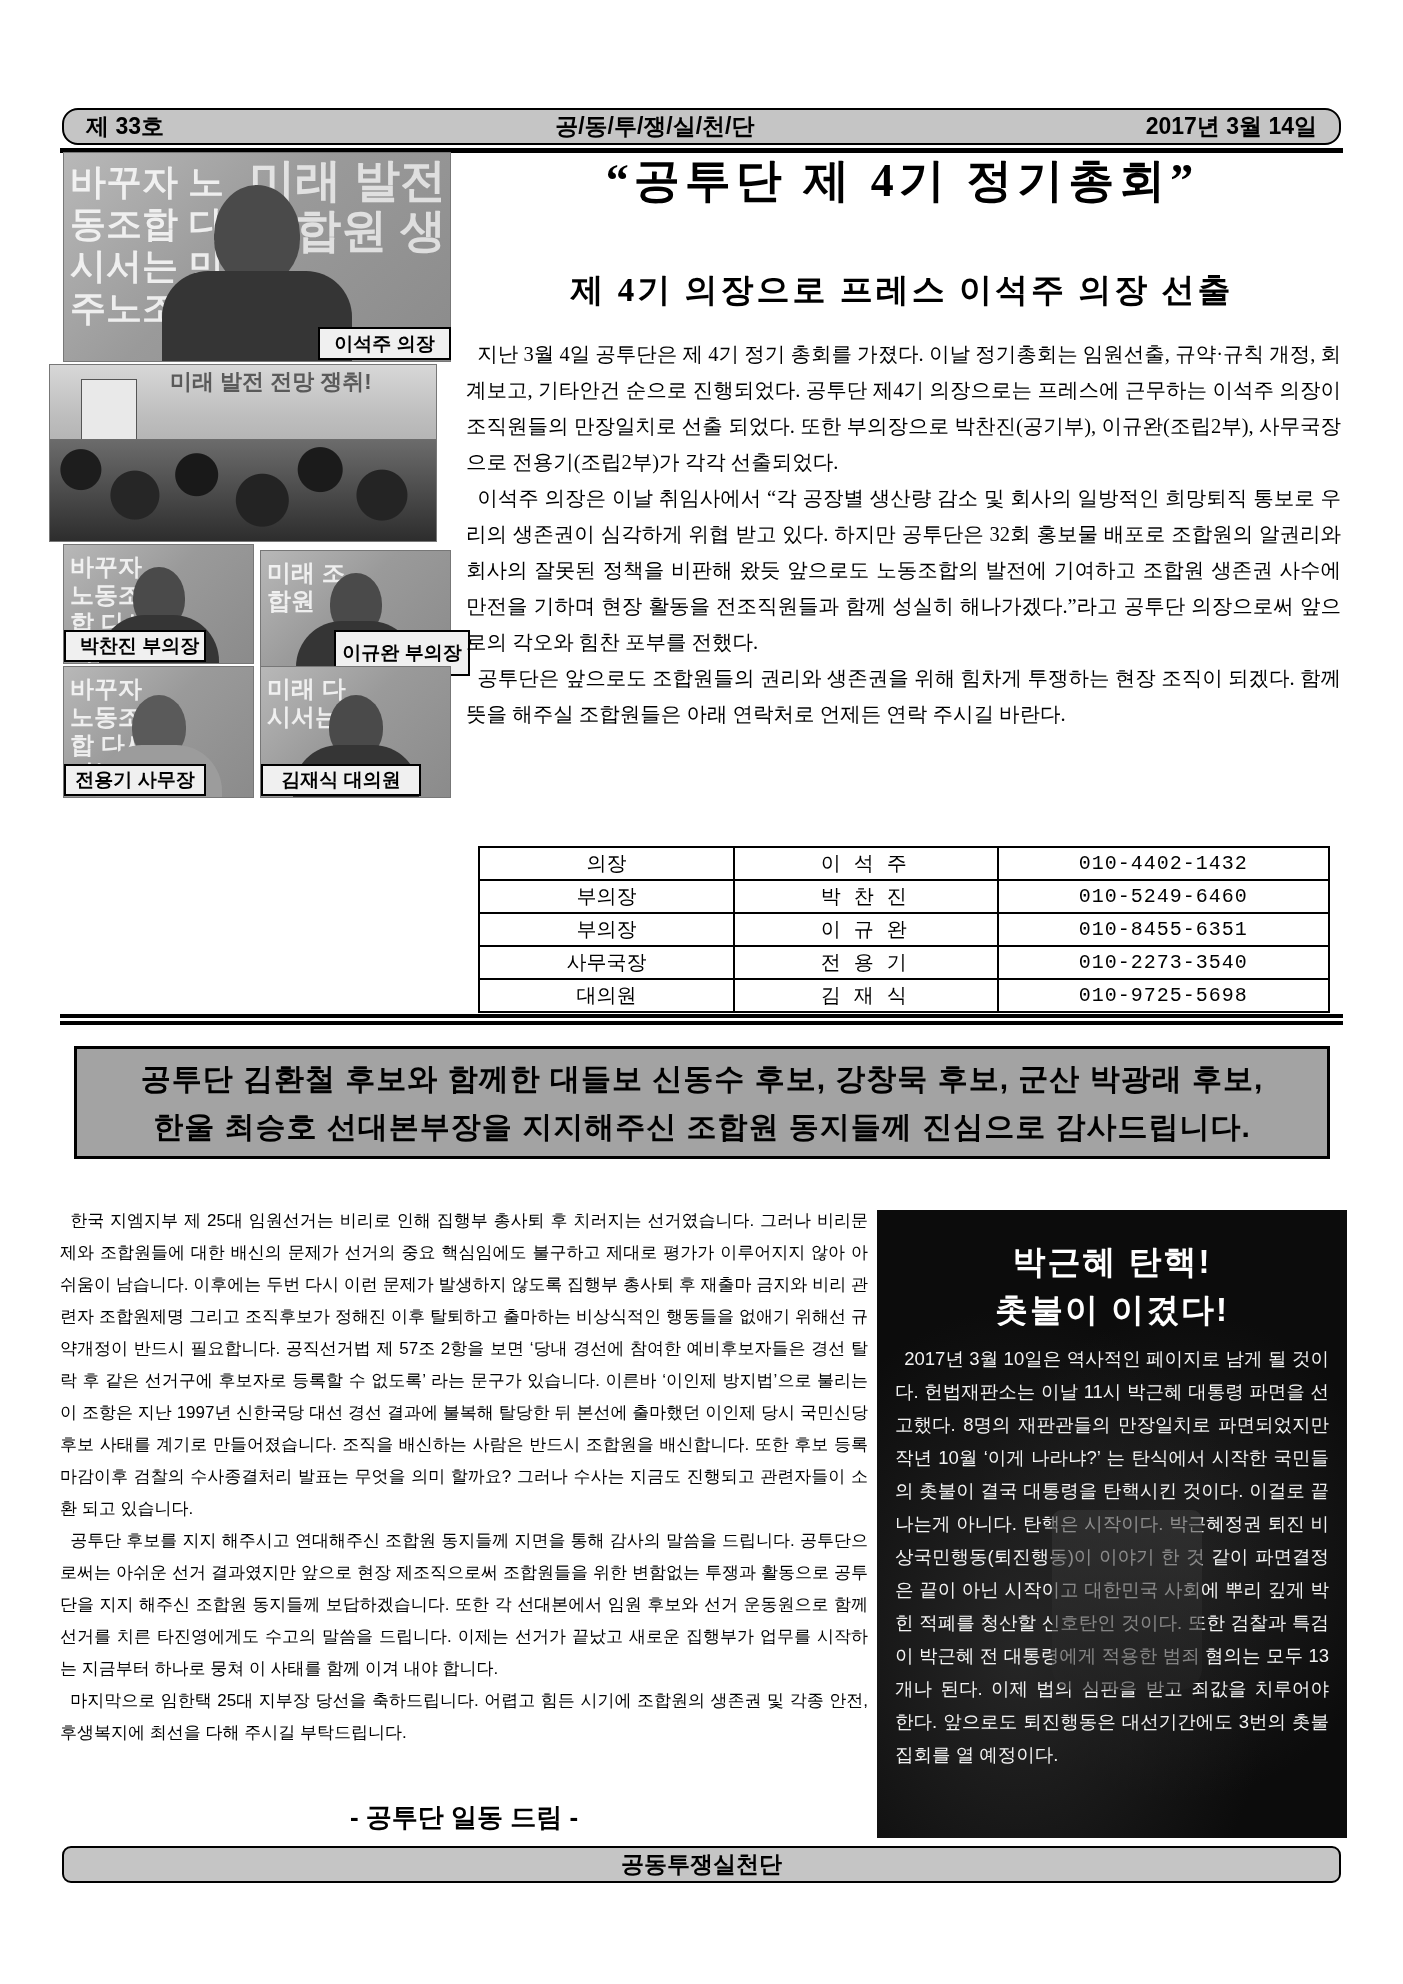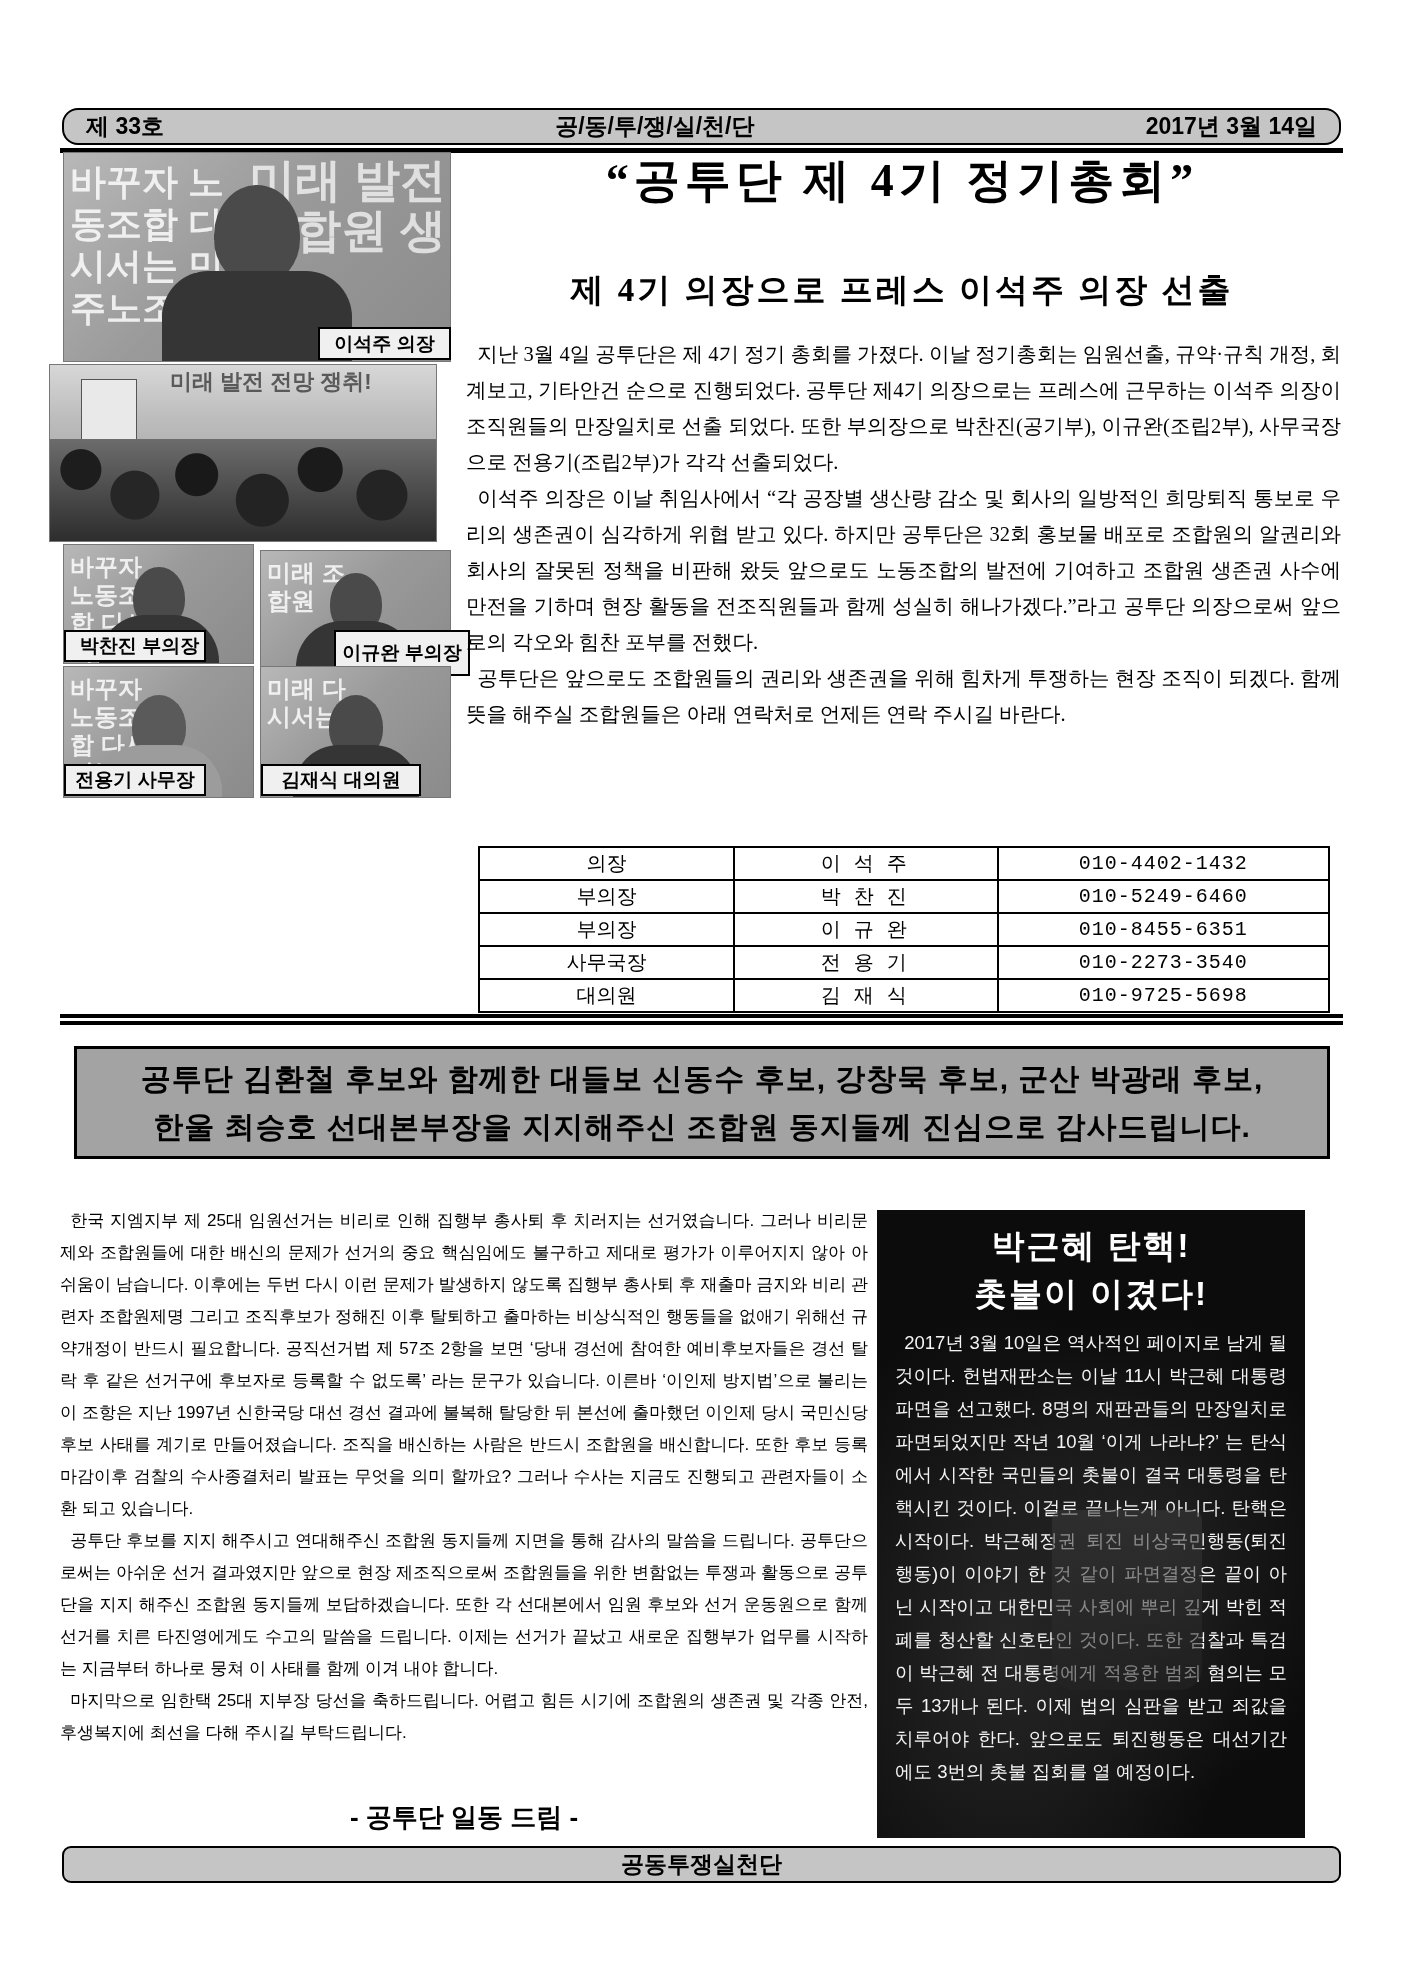--- a/index.html
+++ b/index.html
@@ -72,26 +72,26 @@
 
   
   #bottom-left{position:absolute;left:60px;top:1205px;width:808px;
                font-family:"Liberation Sans","DejaVu Sans",sans-serif;
                font-size:17px;line-height:32px;text-align:justify;}
   #bottom-left p{margin:0;text-indent:0.6em;}
   #signoff{position:absolute;left:60px;top:1800px;width:808px;text-align:center;
            font-family:"Liberation Sans","DejaVu Sans",sans-serif;
            font-weight:bold;font-size:26px;}
 
-  #impeach-box{position:absolute;left:877px;top:1210px;width:428px;height:628px;
+  #impeach-box{position:absolute;left:877px;top:1210px;width:470px;height:628px;
                background:
                  radial-gradient(ellipse at 30% 70%, #262626 0%, transparent 55%),
                  radial-gradient(ellipse at 65% 55%, #202020 0%, transparent 50%),
                  #0c0c0c;
-               color:#fff;box-sizing:border-box;padding:12px 18px;overflow:hidden;}
+               color:#fff;box-sizing:border-box;padding:28px 18px;overflow:hidden;}
   .box-title{text-align:center;font-family:"Liberation Sans","DejaVu Sans",sans-serif;
              font-weight:bold;font-size:33px;line-height:48px;letter-spacing:2px;}
   #box-body{margin-top:8px;font-family:"Liberation Sans","DejaVu Sans",sans-serif;
             font-size:18.5px;line-height:33px;text-align:justify;color:#f4f4f4;}
   #box-body p{margin:0;text-indent:0.5em;}
   .cup{position:absolute;left:175px;top:300px;width:150px;height:180px;
        background:linear-gradient(#3a3a3a,#242424);
        border-radius:10px 10px 22px 22px;opacity:.55;}
 </style>
 </head>

